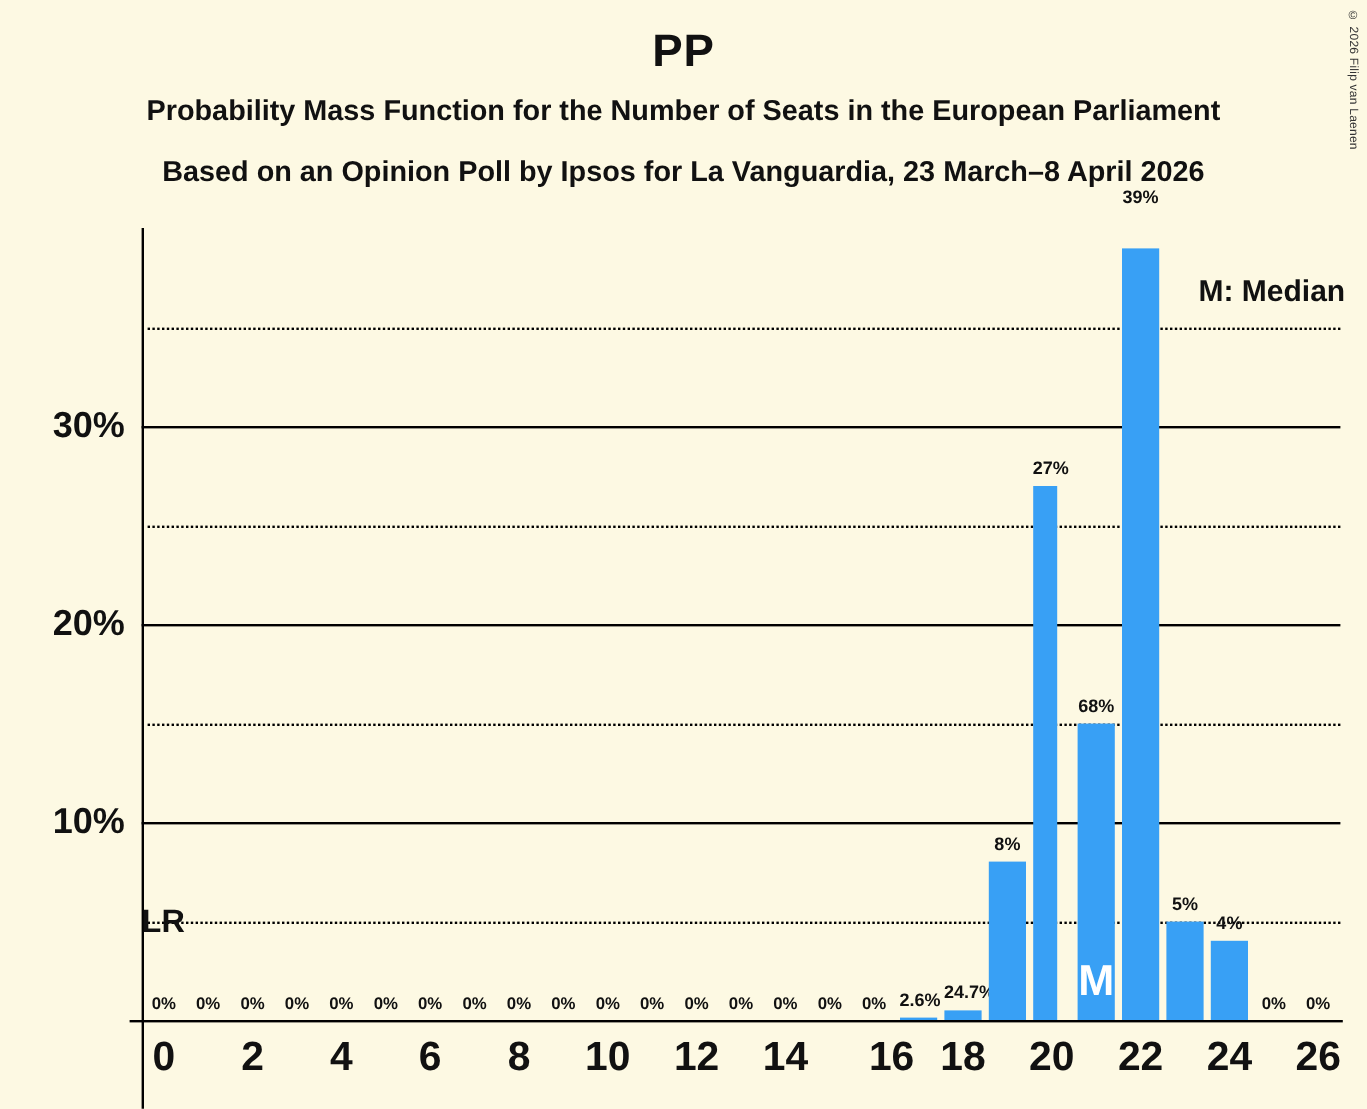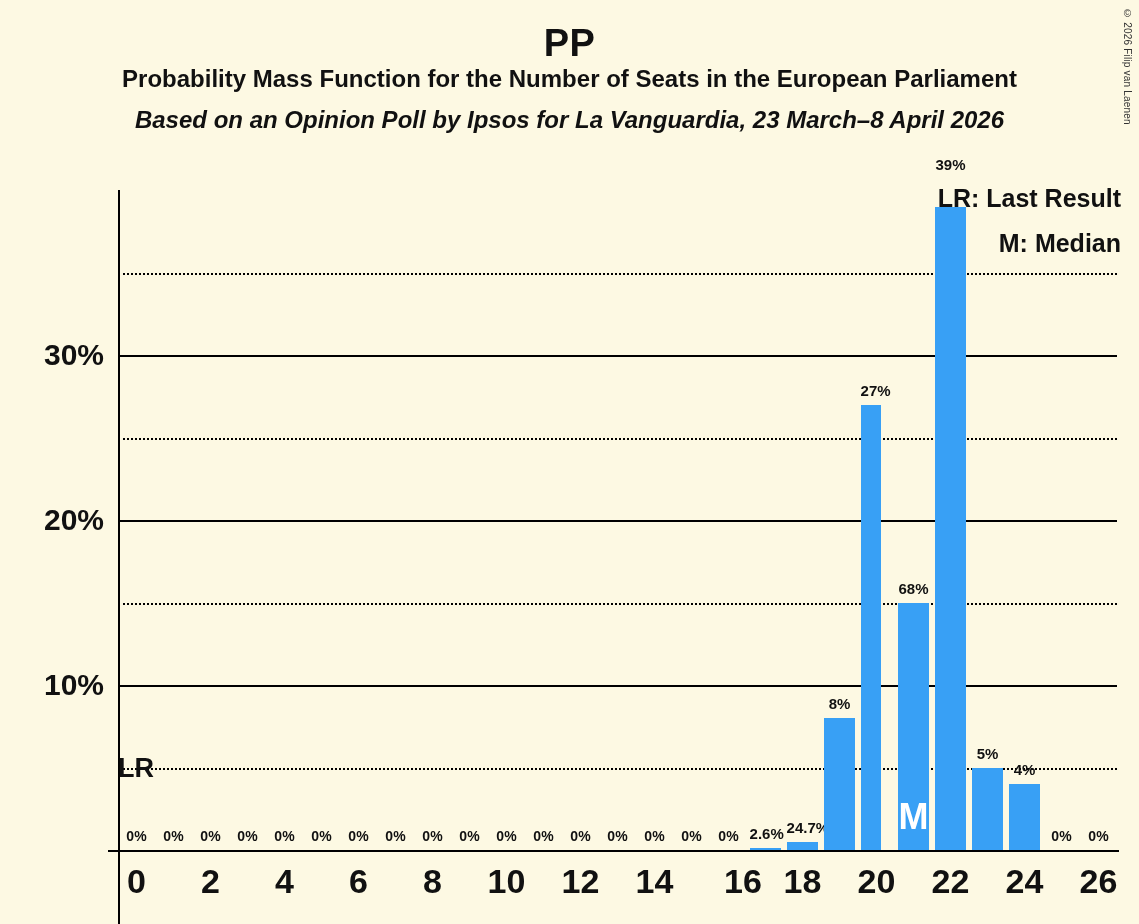--- a/index.html
+++ b/index.html
@@ -29,24 +29,24 @@
     text-align: center;
     font-size: 38px;
     font-weight: bold;
     margin-top: 22px;
     letter-spacing: 0.5px;
   }
   .subtitle1, .subtitle2 {
     text-align: center;
     font-size: 24px;
     font-weight: bold;
+    margin-top: 14px;
   }
   .subtitle2 {
-    margin-top: 13px;
-    font-style: italic;
+    margin-top: 23px;
   }
 
   .plot-wrap {
     position: absolute;
     left: 0;
     top: 176px;
     width: 1139px;
     height: 748px;
   }
   .axis-y {
@@ -162,21 +162,20 @@
       <div class="gridline solid" style="top: 179px;"></div>
     </div>
   <div id="ylabels">
       <div class="ylabel" style="top: 509px;">10%</div>
       <div class="ylabel" style="top: 344px;">20%</div>
       <div class="ylabel" style="top: 179px;">30%</div>
     </div>
 
   <div class="lr-label" id="lr-label" style="top: 591.5px;">LR</div>
 
-  <div class="legend l1">LR: Last Result</div>
   <div class="legend l2">M: Median</div>
 
   <div id="bars">
       <div style="position: absolute; left: 120.59px; width: 31.82px; top: 14px; height: 660px;">
         <div class="bar-val small" style="bottom: 6px;">0%</div>
       </div>
       <div style="position: absolute; left: 157.59px; width: 31.82px; top: 14px; height: 660px;">
         <div class="bar-val small" style="bottom: 6px;">0%</div>
       </div>
       <div style="position: absolute; left: 194.59px; width: 31.82px; top: 14px; height: 660px;">

